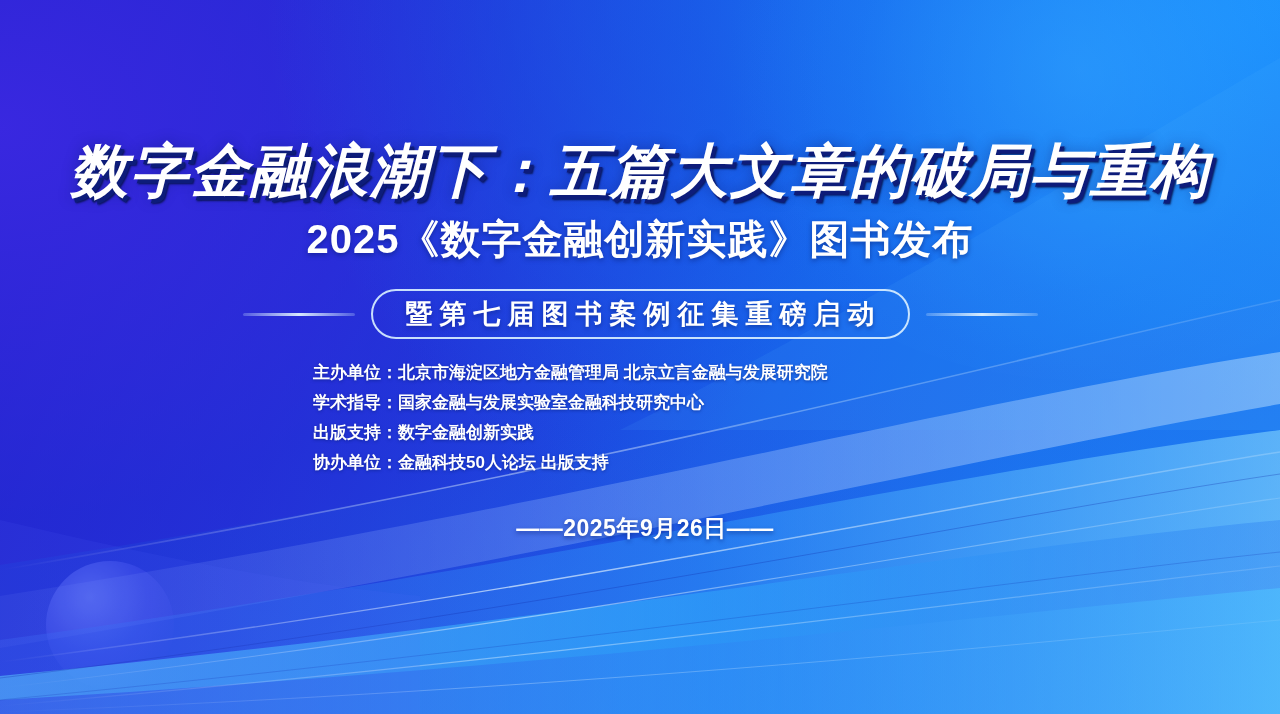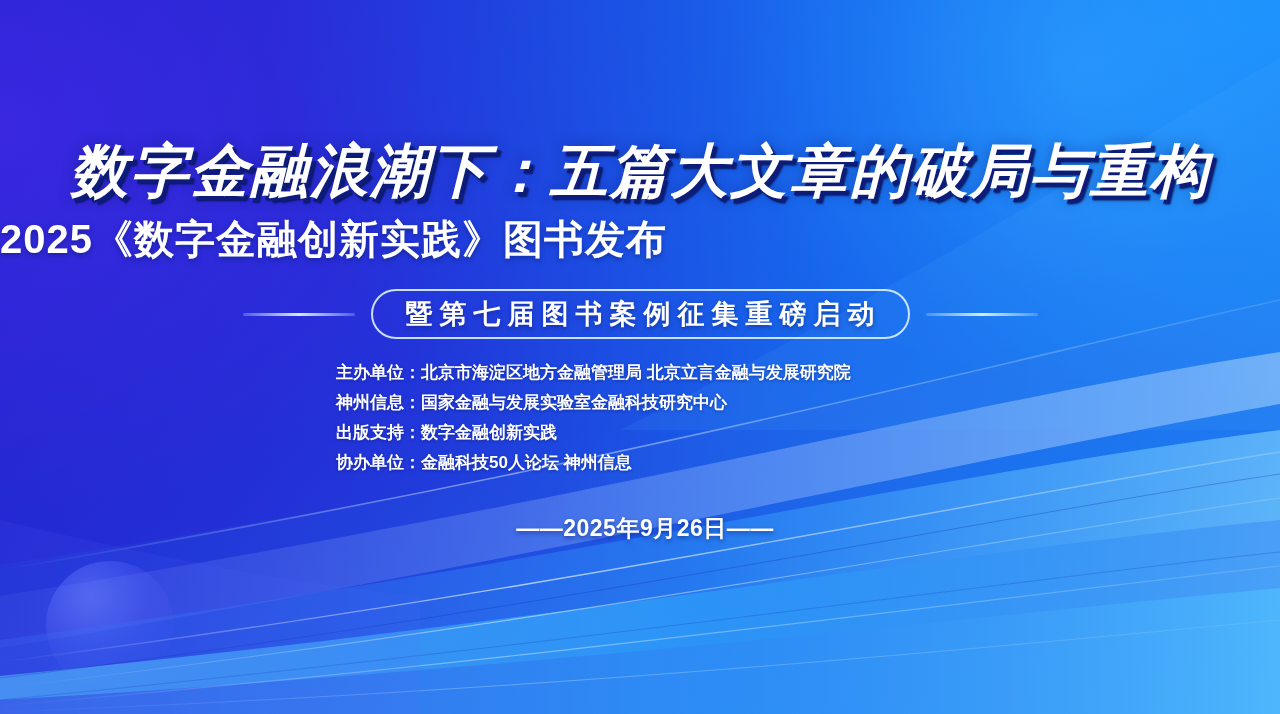--- a/index.html
+++ b/index.html
@@ -48,21 +48,21 @@
     text-shadow:
        3px 4px 0 #0d1c7a,
        4px 5px 2px rgba(6,16,70,.85),
        0 0 14px rgba(10,24,110,.45);
     white-space:nowrap;
     margin-top:28px;
   }
 
   .sub-title {
     position:absolute; left:0; top:214px; width:1280px;
-    text-align:left;
+    text-align:center;
     font-size:40px; line-height:50px; font-weight:700;
     letter-spacing:1px;
     color:#ffffff;
     text-shadow:0 2px 5px rgba(8,28,110,.55);
     white-space:nowrap;
   }
 
   
   .pill-row {
     position:absolute; left:0; top:288px; width:1280px; height:52px;
@@ -87,21 +87,20 @@
   }
 
   
   .credits {
     position:absolute; left:313px; top:358px; width:760px;
   }
   .credit-line {
     font-size:17px; font-weight:700; line-height:30px;
     color:#ffffff; white-space:nowrap;
     text-shadow:0 1px 3px rgba(8,28,110,.55);
-    margin-left:23px;
   }
 
   .date-row {
     position:absolute; left:0; top:512px; width:1280px;
     text-align:center;
     padding-left:10px;
   }
   .date-text {
     display:inline-block;
     font-size:23px; font-weight:700; line-height:32px;
@@ -185,23 +184,23 @@
     <div class="pill-row">
       <span class="rule"></span>
       <span class="pill">
         <span class="pill-text">暨第七届图书案例征集重磅启动</span>
       </span>
       <span class="rule"></span>
     </div>
 
     <div class="credits">
       <div class="credit-line">主办单位：北京市海淀区地方金融管理局  北京立言金融与发展研究院</div>
-      <div class="credit-line">神州信息：国家金融与发展实验室金融科技研究中心</div>
+      <div class="credit-line">学术指导：国家金融与发展实验室金融科技研究中心</div>
       <div class="credit-line">出版支持：数字金融创新实践</div>
-      <div class="credit-line">协办单位：金融科技50人论坛  神州信息</div>
+      <div class="credit-line">协办单位：金融科技50人论坛  出版支持</div>
     </div>
 
     <div class="date-row">
       <span class="date-text">——2025年9月26日——</span>
     </div>
 
   </div>
 </div>
 
 </body></html>

